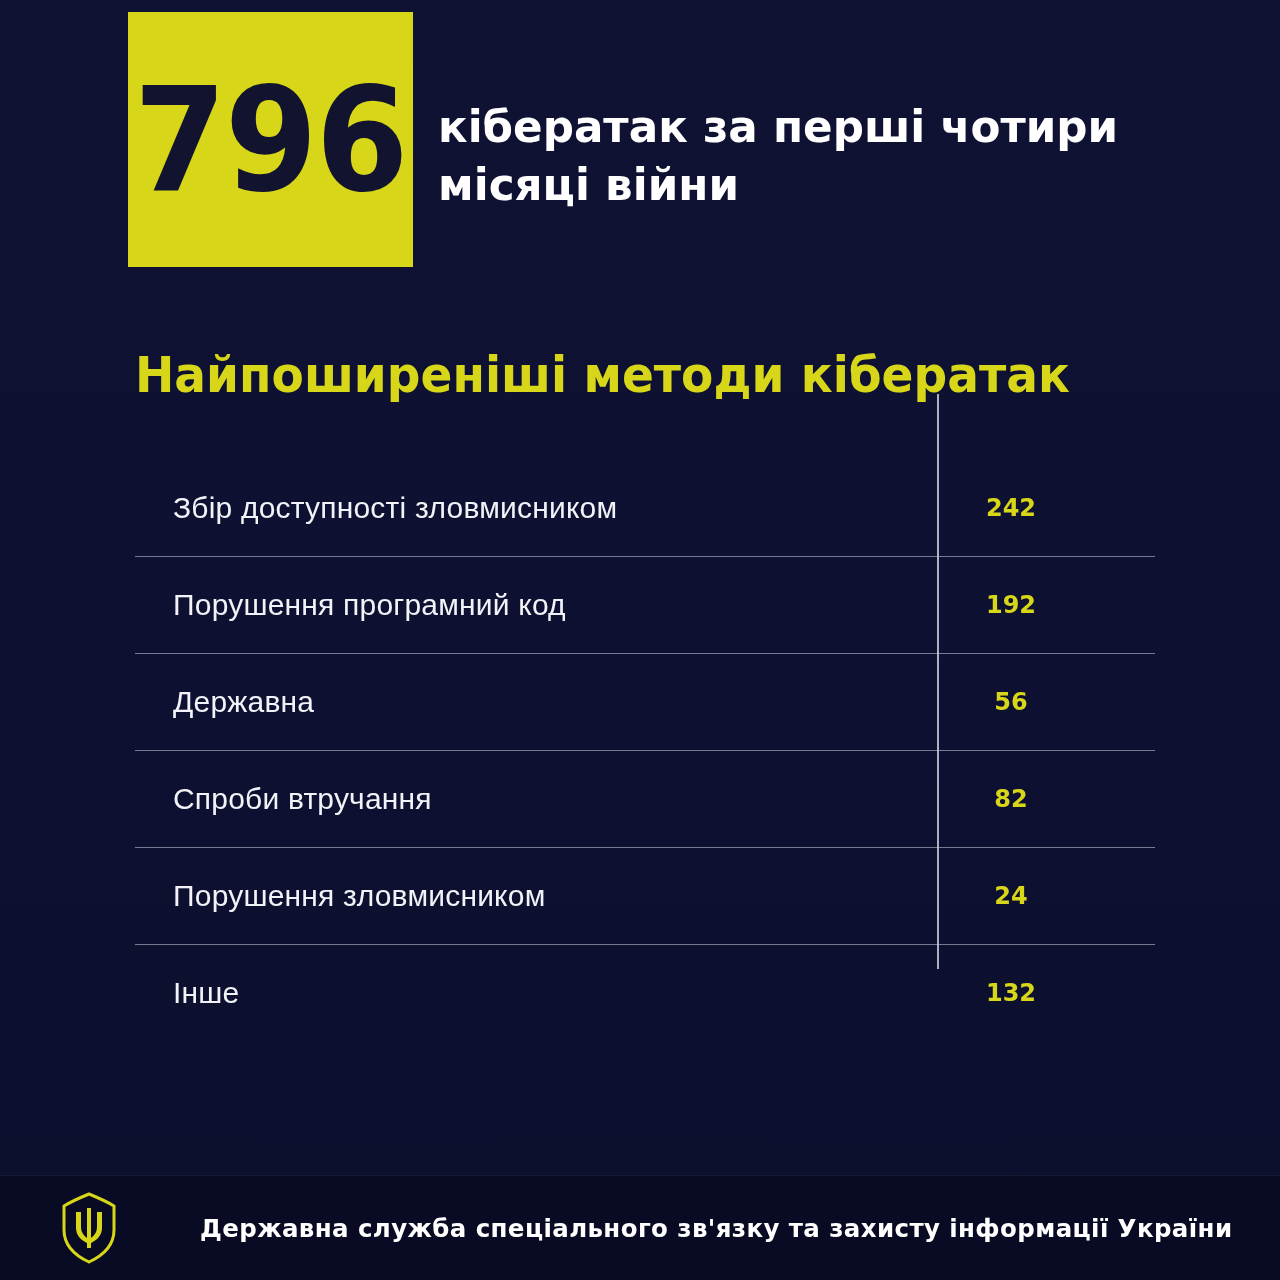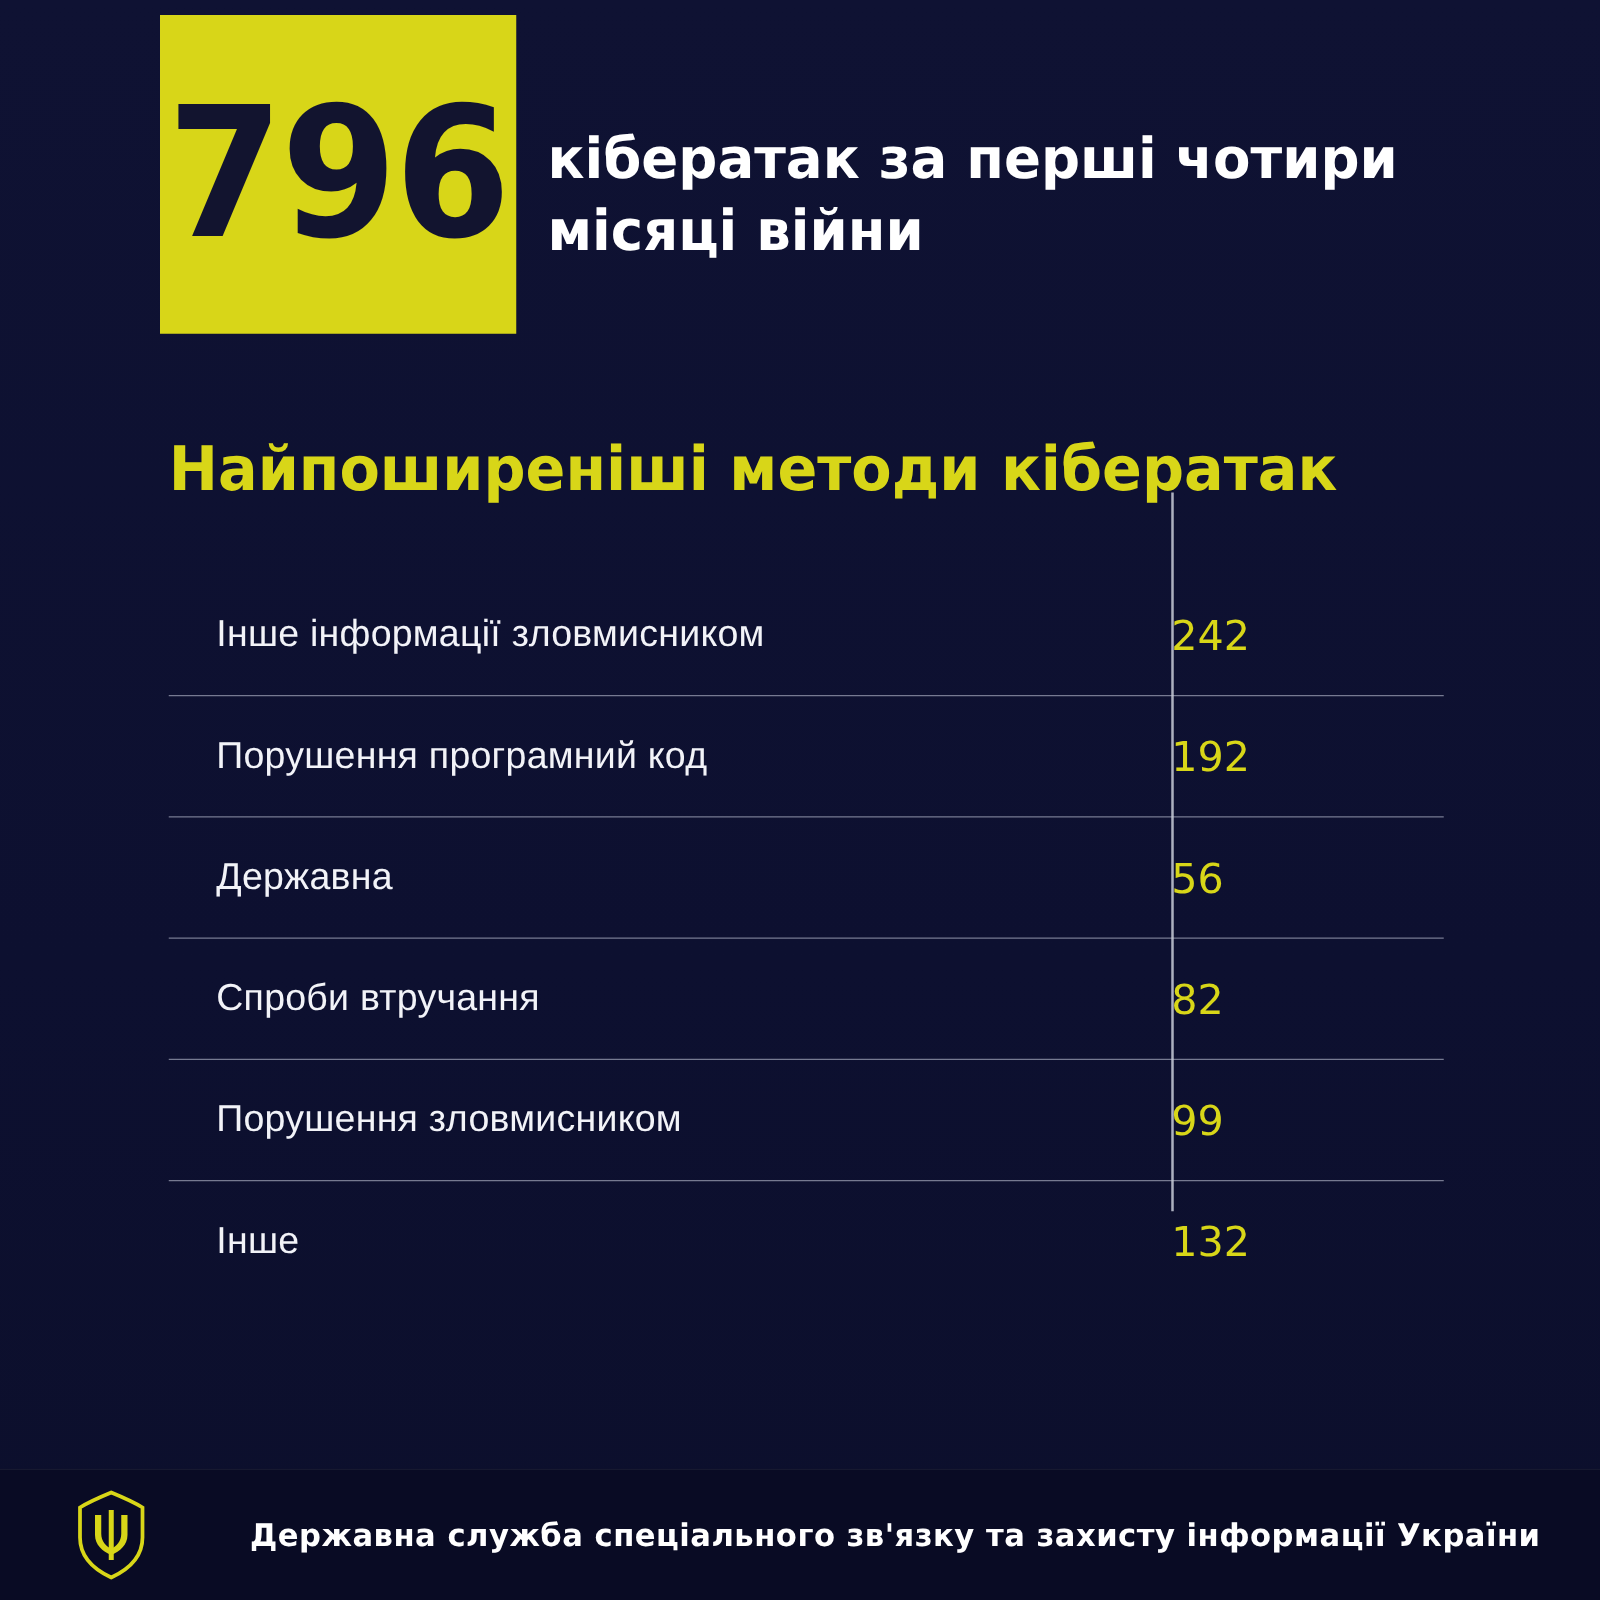--- a/index.html
+++ b/index.html
@@ -103,24 +103,25 @@
     padding-left: 38px;
     box-sizing: border-box;
     color: #f2f3f8;
     font-family: "Liberation Sans", sans-serif;
     font-size: 30px;
     font-weight: 400;
     letter-spacing: 0.2px;
   }
   .row-value {
     flex: 1;
+    text-align: center;
     color: #d8d618;
     font-family: "DejaVu Sans", sans-serif;
-    font-weight: 400;
-    font-size: 33px;
+    font-weight: 700;
+    font-size: 24px;
     padding-right: 70px;
   }
 
   
   .footer {
     position: absolute;
     left: 0;
     right: 0;
     bottom: 0;
     height: 104px;
@@ -161,42 +162,42 @@
     </div>
     <div class="headline">кібератак за перші чотири місяці війни</div>
   </div>
 
   <div class="section-title">Найпоширеніші методи кібератак</div>
 
   <div class="table-wrap">
     <div class="vline"></div>
 
     <div class="row">
-      <div class="row-label">Інше інформації зловмисником</div>
+      <div class="row-label">Збір доступності зловмисником</div>
       <div class="row-value">242</div>
     </div>
 
     <div class="row">
       <div class="row-label">Порушення програмний код</div>
       <div class="row-value">192</div>
     </div>
 
     <div class="row">
       <div class="row-label">Державна</div>
       <div class="row-value">56</div>
     </div>
 
     <div class="row">
       <div class="row-label">Спроби втручання</div>
       <div class="row-value">82</div>
     </div>
 
     <div class="row">
       <div class="row-label">Порушення зловмисником</div>
-      <div class="row-value">99</div>
+      <div class="row-value">24</div>
     </div>
 
     <div class="row">
       <div class="row-label">Інше</div>
       <div class="row-value">132</div>
     </div>
   </div>
 
   <div class="footer">
     <div class="footer-logo">

